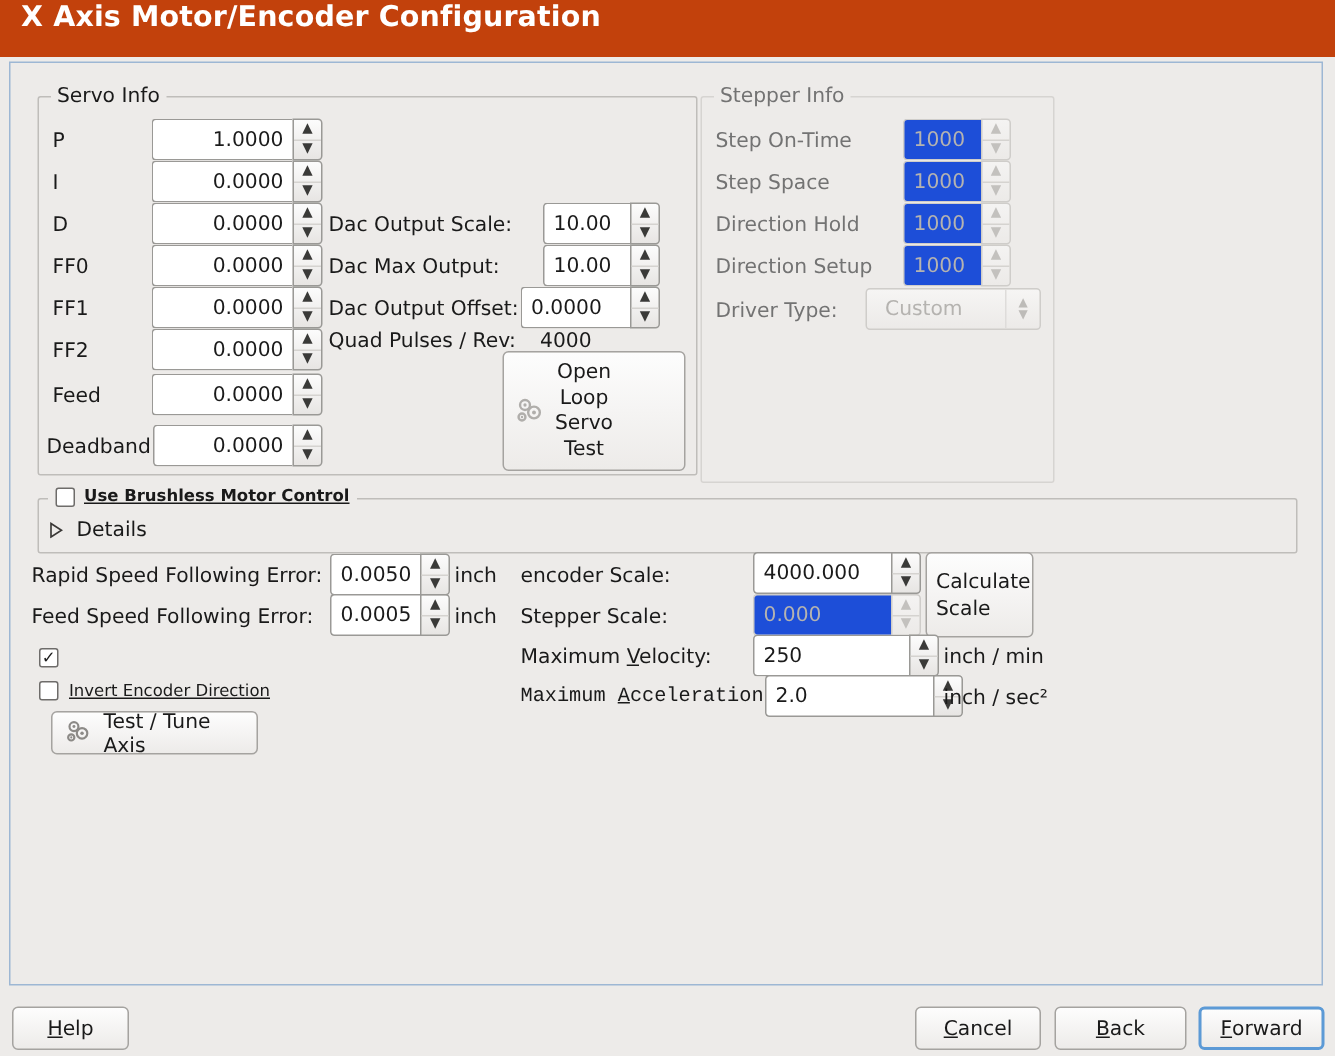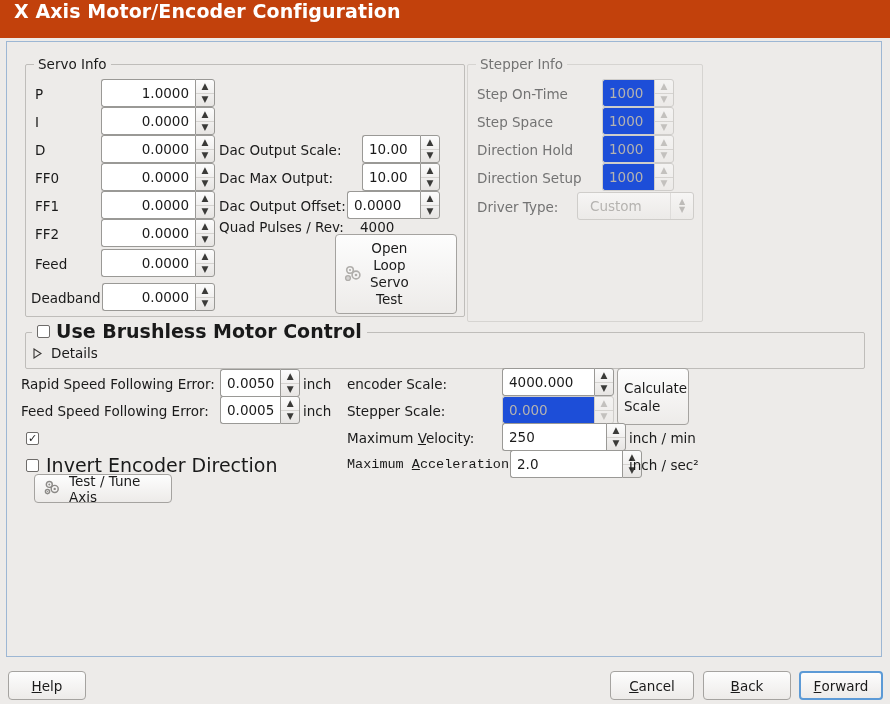--- a/index.html
+++ b/index.html
@@ -89,21 +89,21 @@
   }
   .btn.focus{border:2px solid #5c9ad6;}
   
   .cbrow{position:absolute;display:flex;align-items:center;white-space:nowrap;}
   .cbox{
     width:13px;height:13px;box-sizing:border-box;
     background:#ffffff;border:1px solid #6e6c6a;border-radius:2px;
     display:flex;align-items:center;justify-content:center;
     font-size:11px;line-height:1;color:#1a1a1a;margin-right:7px;flex:none;
   }
-  .cblabel{font-size:19px;}
+  .cblabel{font-size:11px;text-decoration:underline;}
   .cblabel.foc{
     background:#ccdcee;border:1px solid #8aaed3;border-radius:2px;
     padding:0px 3px;margin-left:-1px;
   }
   
   .expander{position:absolute;display:flex;align-items:center;}
   .tri-hollow{
     width:9px;height:11px;margin-right:9px;position:relative;
   }
   .tri-hollow svg{display:block;}

